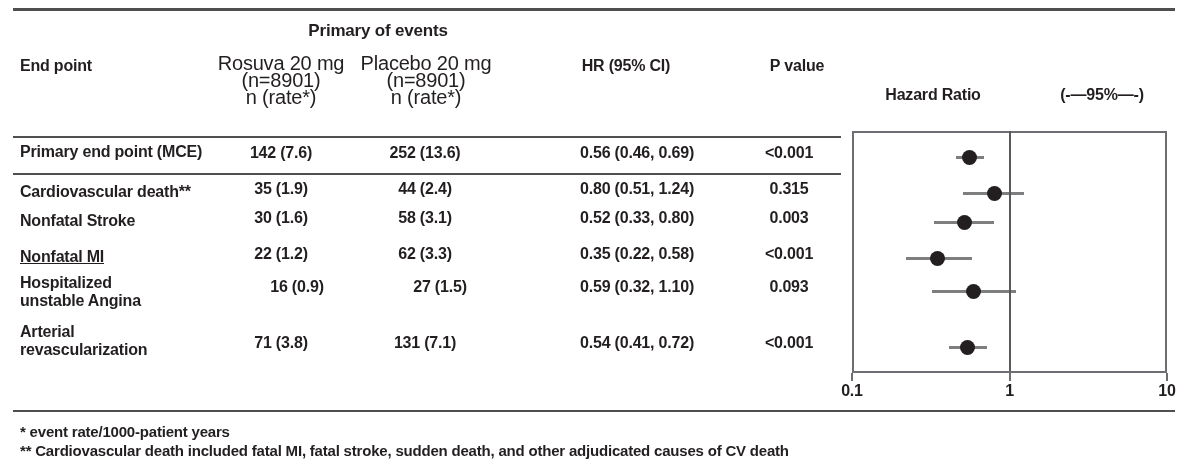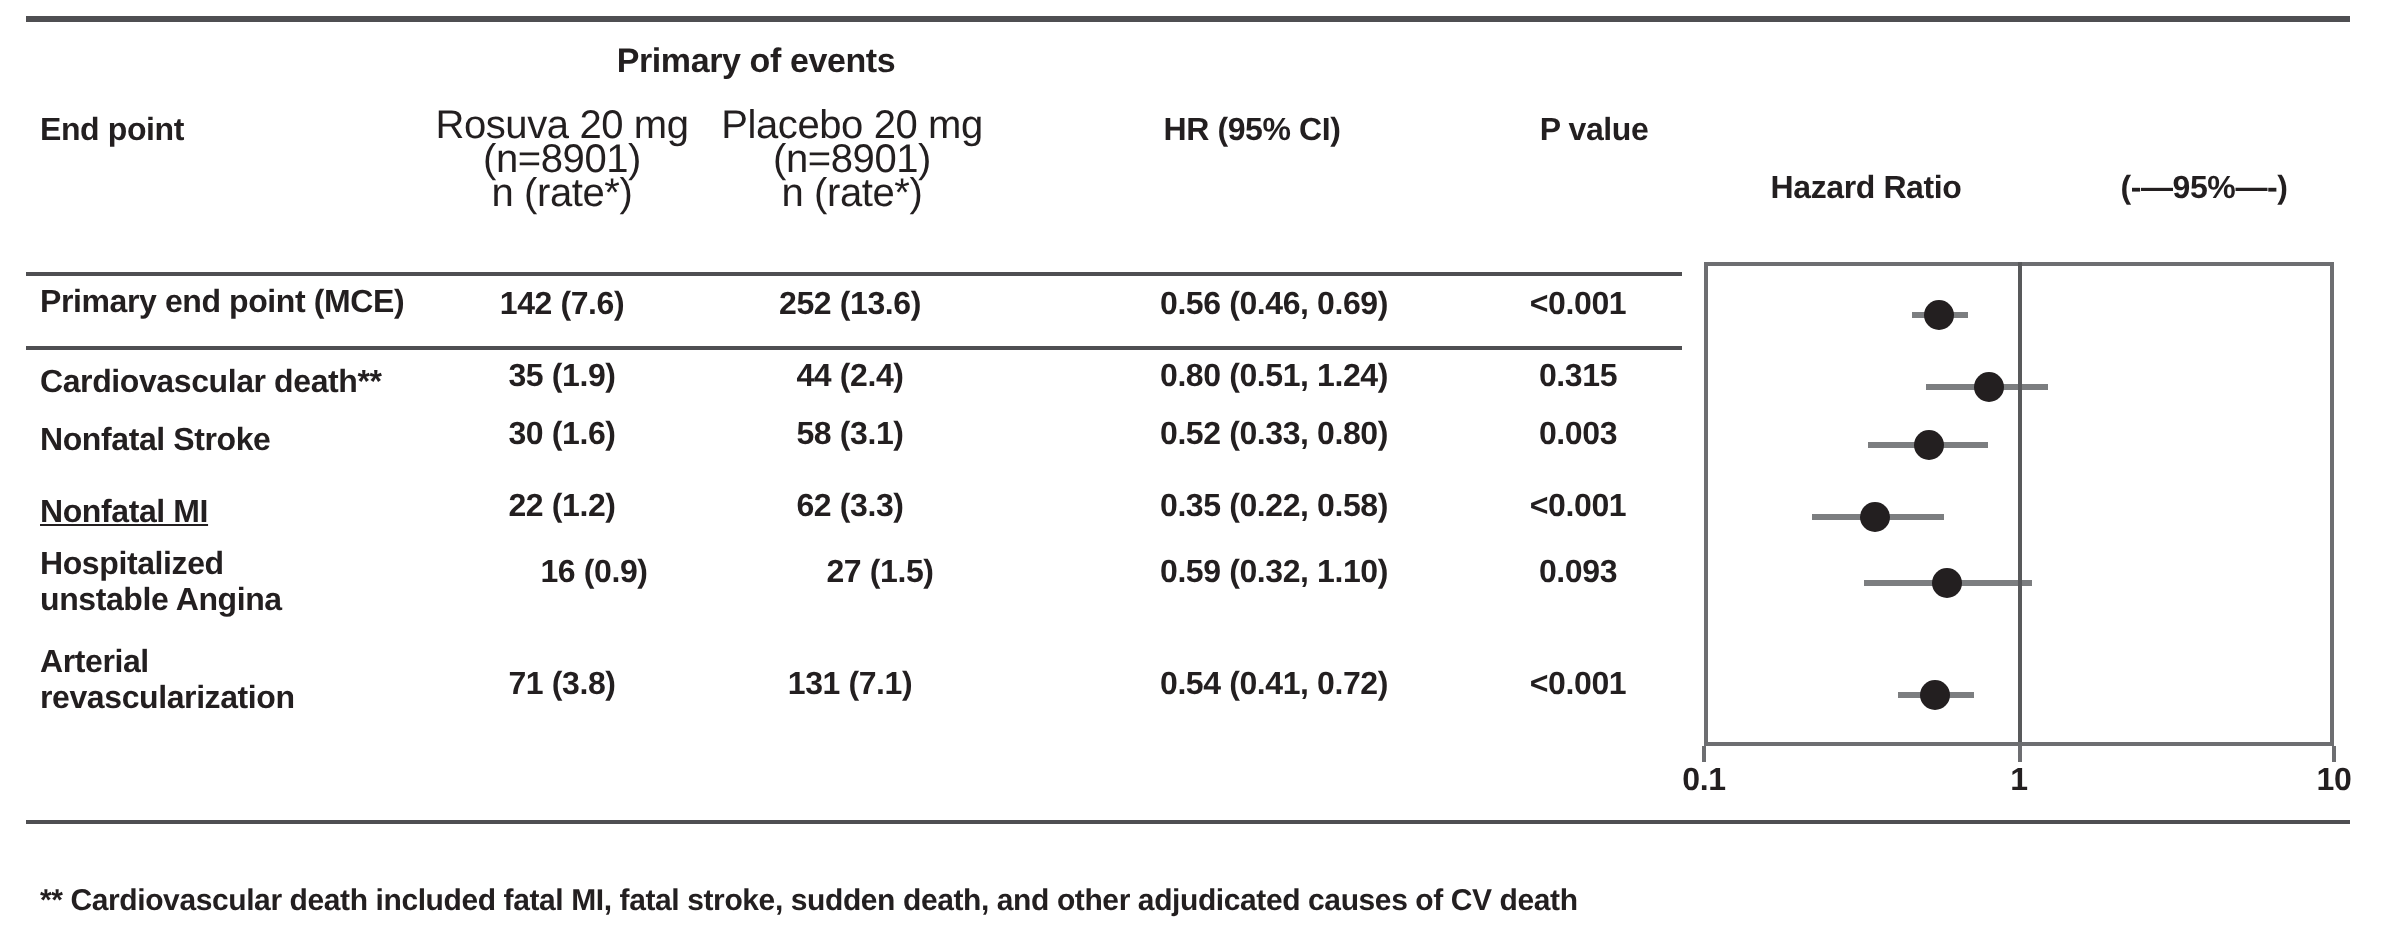--- a/index.html
+++ b/index.html
@@ -117,15 +117,16 @@
   <div id="plot-axis">
       <div style="position: absolute; left: 1008.5px; top: 131px; width: 2px; height: 240px; background: rgb(88, 89, 91);"></div>
       <div class="tick" style="left: 851px; top: 373px;"></div>
       <div class="axis-label" style="left: 852px; top: 382px;">0.1</div>
       <div class="tick" style="left: 1008.5px; top: 373px;"></div>
       <div class="axis-label" style="left: 1009.5px; top: 382px;">1</div>
       <div class="tick" style="left: 1166px; top: 373px;"></div>
       <div class="axis-label" style="left: 1167px; top: 382px;">10</div>
     </div>
 
+  <div class="abs footnote" style="left:20px;top:423px;">* event rate/1000-patient years</div>
   <div class="abs footnote" style="left:20px;top:442px;">** Cardiovascular death included fatal MI, fatal stroke, sudden death, and other adjudicated causes of CV death</div>
 
 </div>
 
 </body></html>

